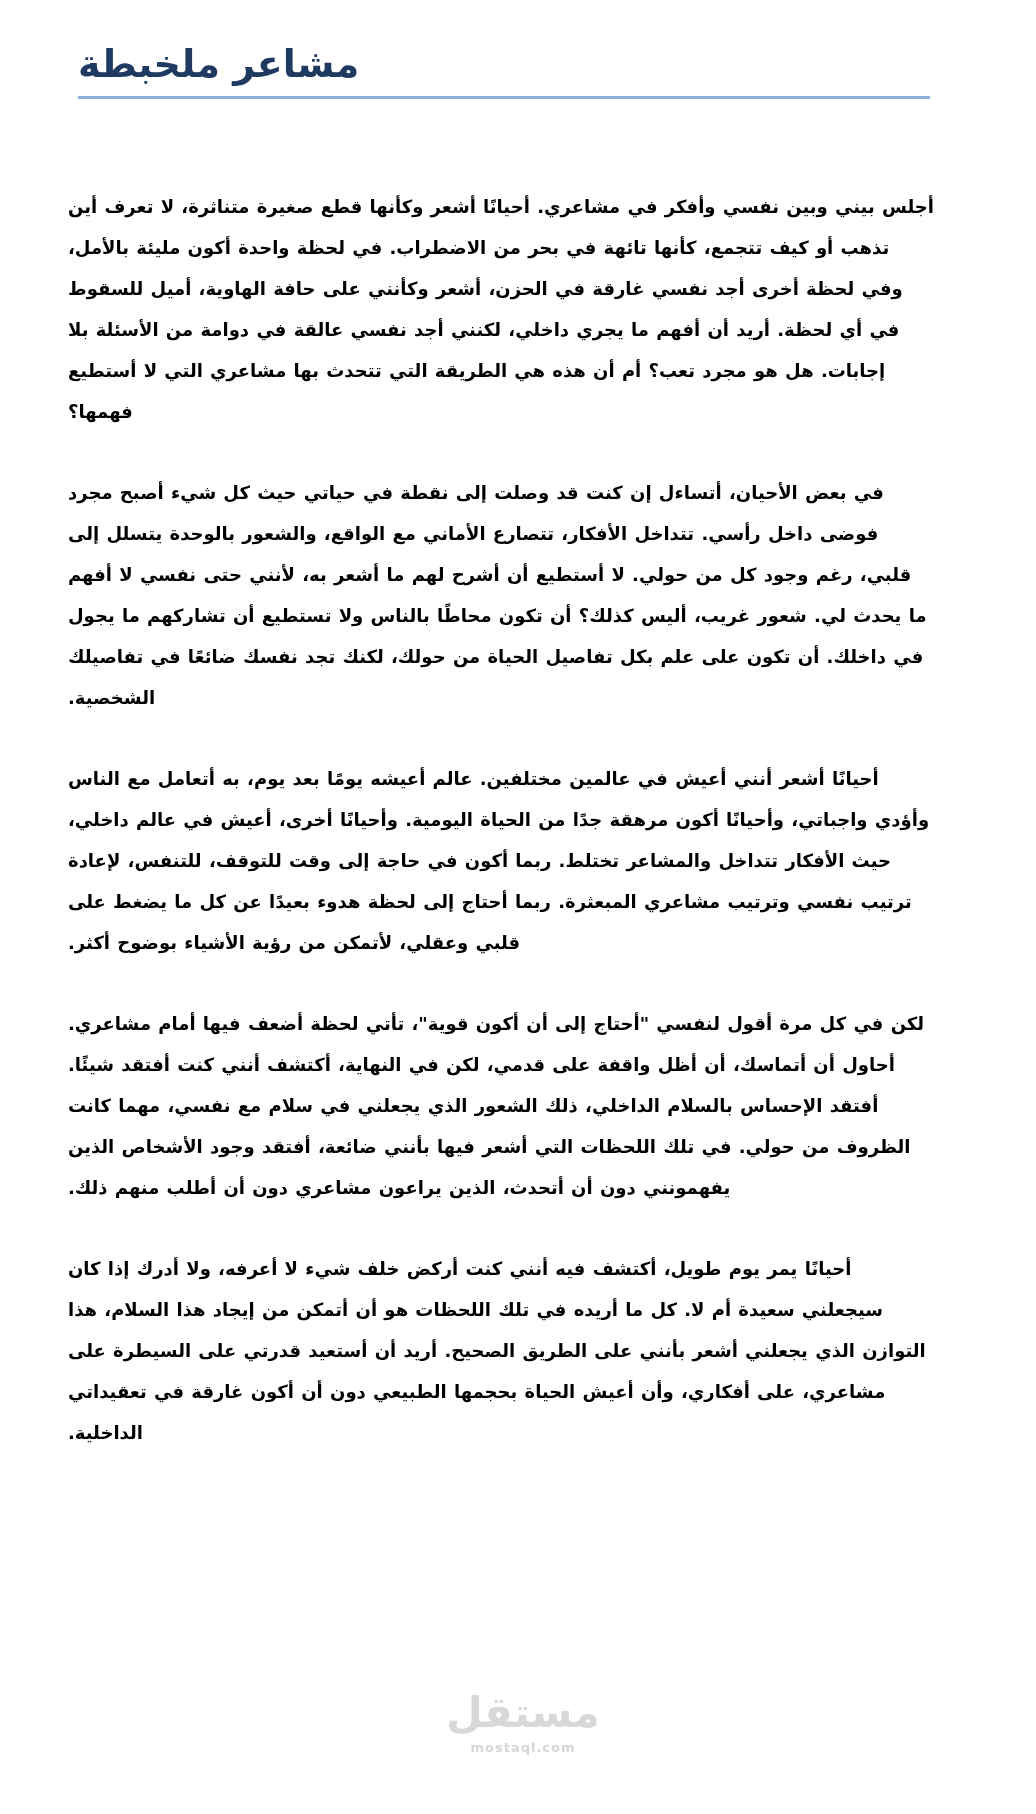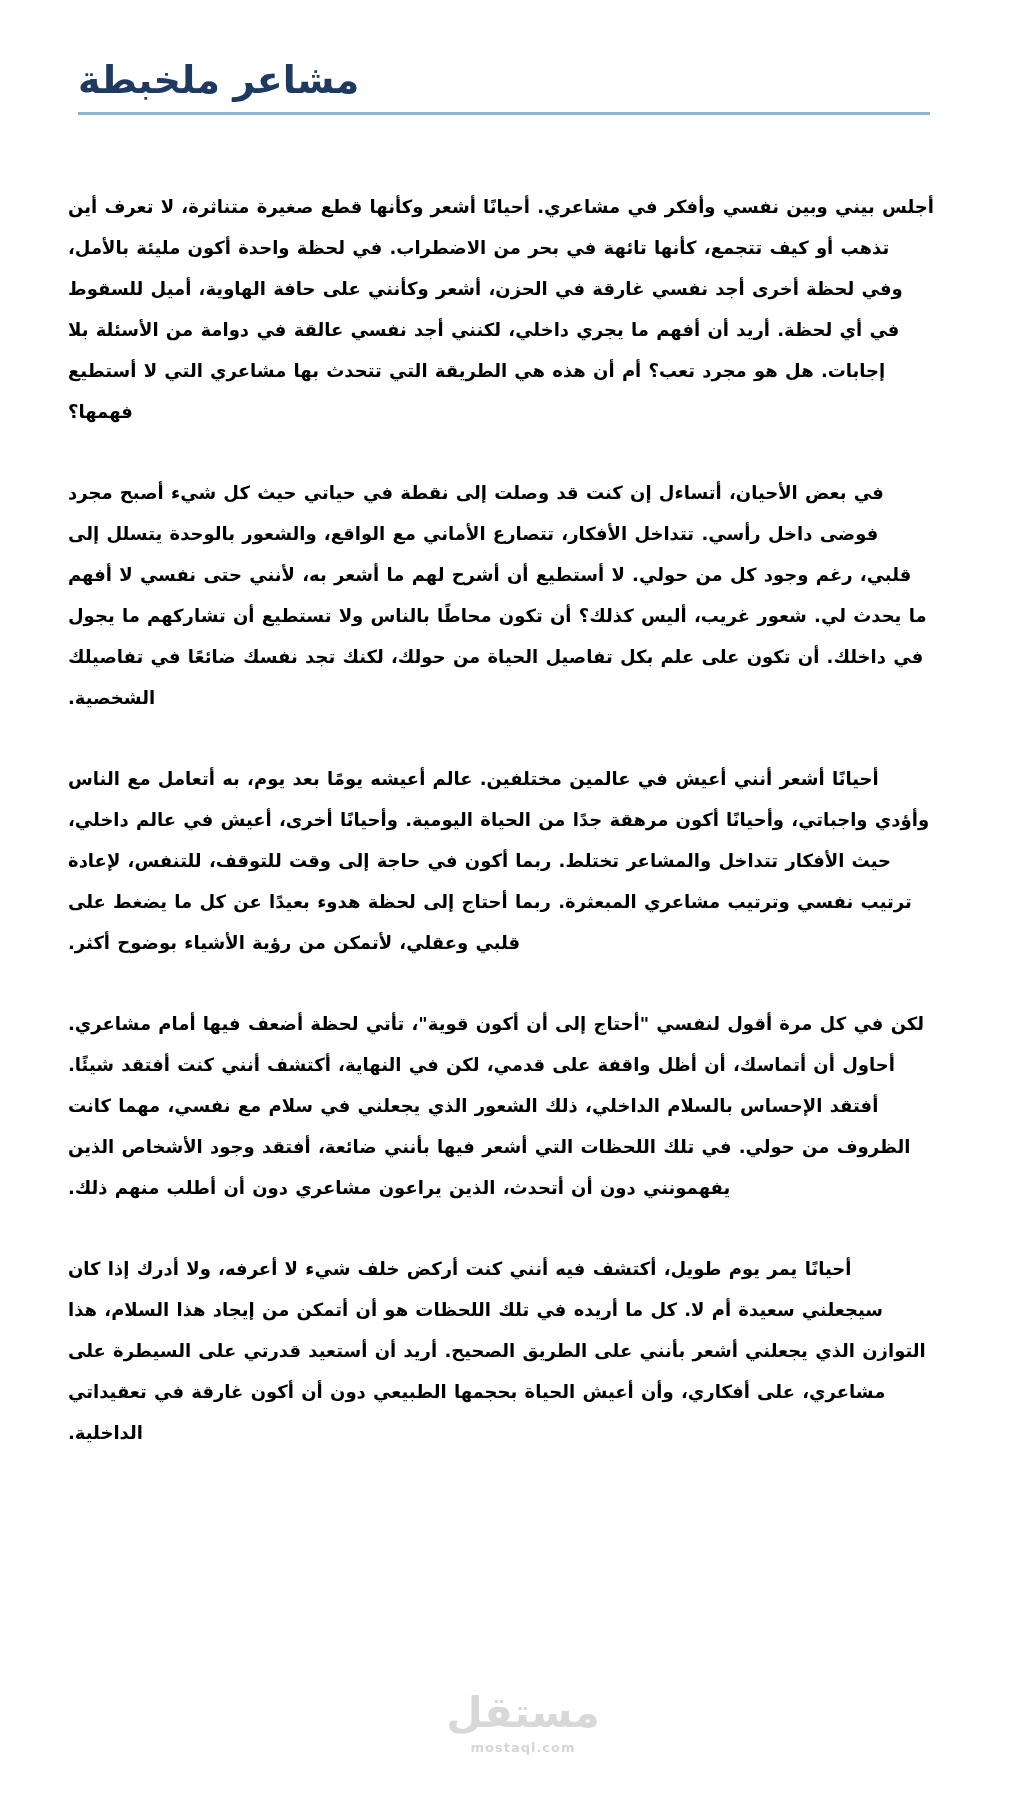--- a/index.html
+++ b/index.html
@@ -18,21 +18,21 @@
     position: relative;
     width: 1036px;
     height: 1814px;
     background: var(--page-bg);
     overflow: hidden;
     font-family: "DejaVu Sans", sans-serif;
   }
   .doc-header {
     position: absolute;
     left: 78px;
-    top: 56px;
+    top: 40px;
     width: 852px;
     z-index: 1;
   }
   .doc-title {
     margin: 0;
     direction: rtl;
     text-align: left;
     font-family: "DejaVu Sans", sans-serif;
     font-size: 38px;
     line-height: 48px;

